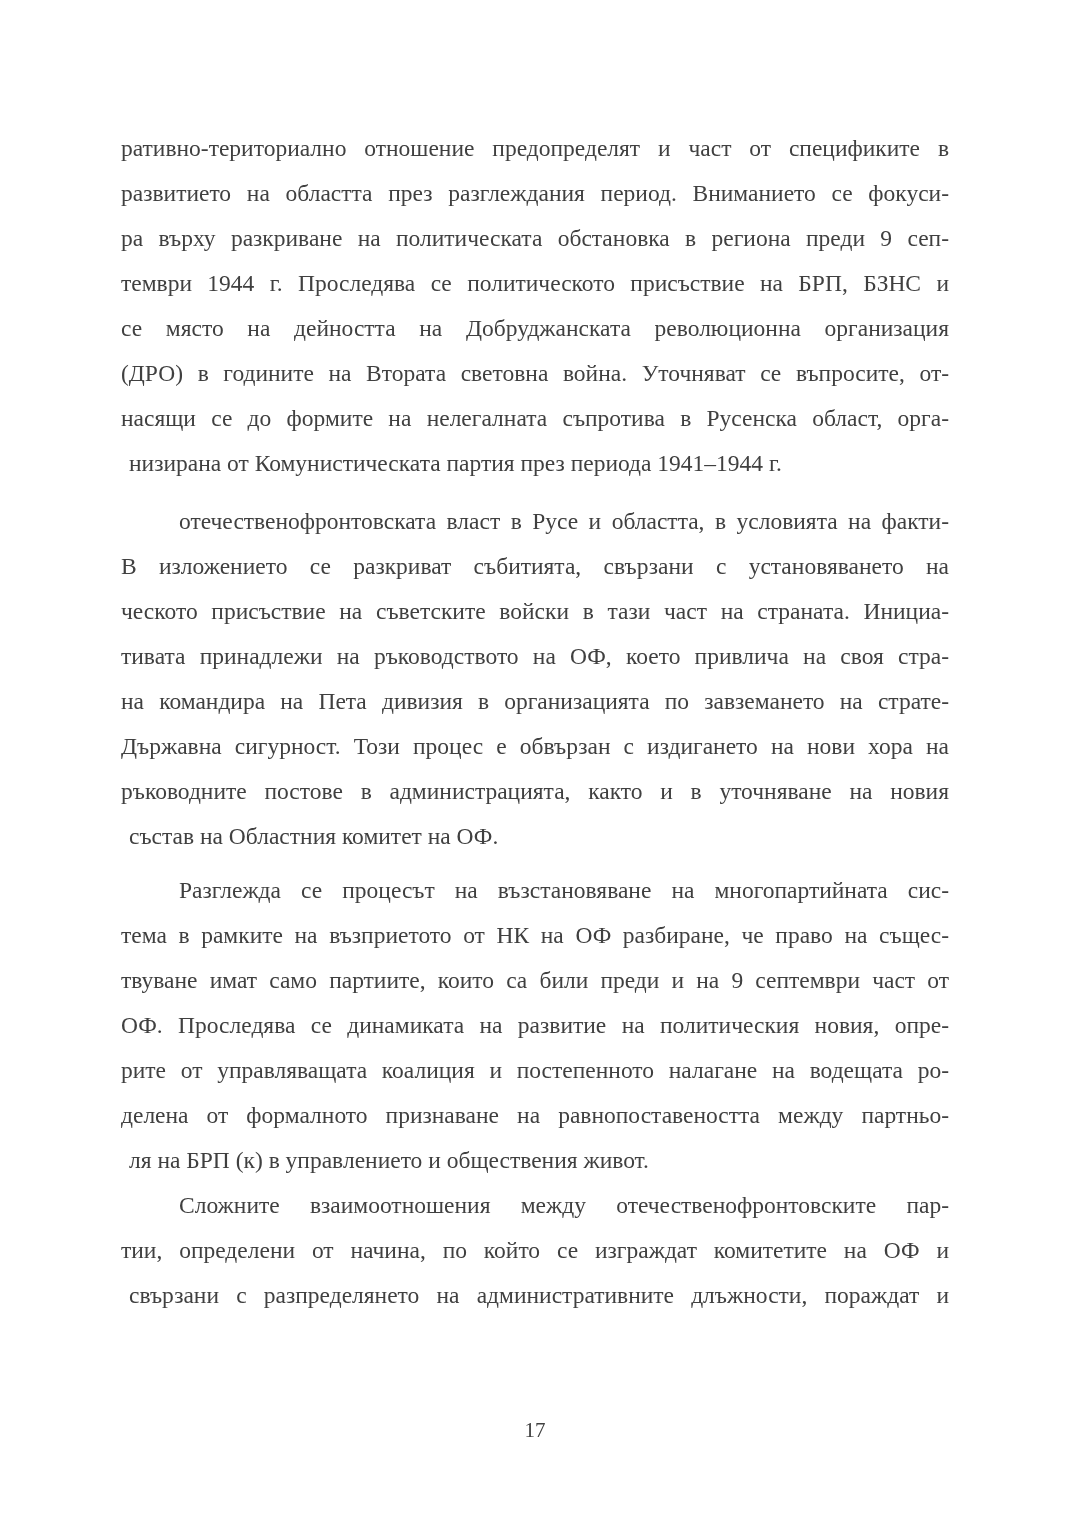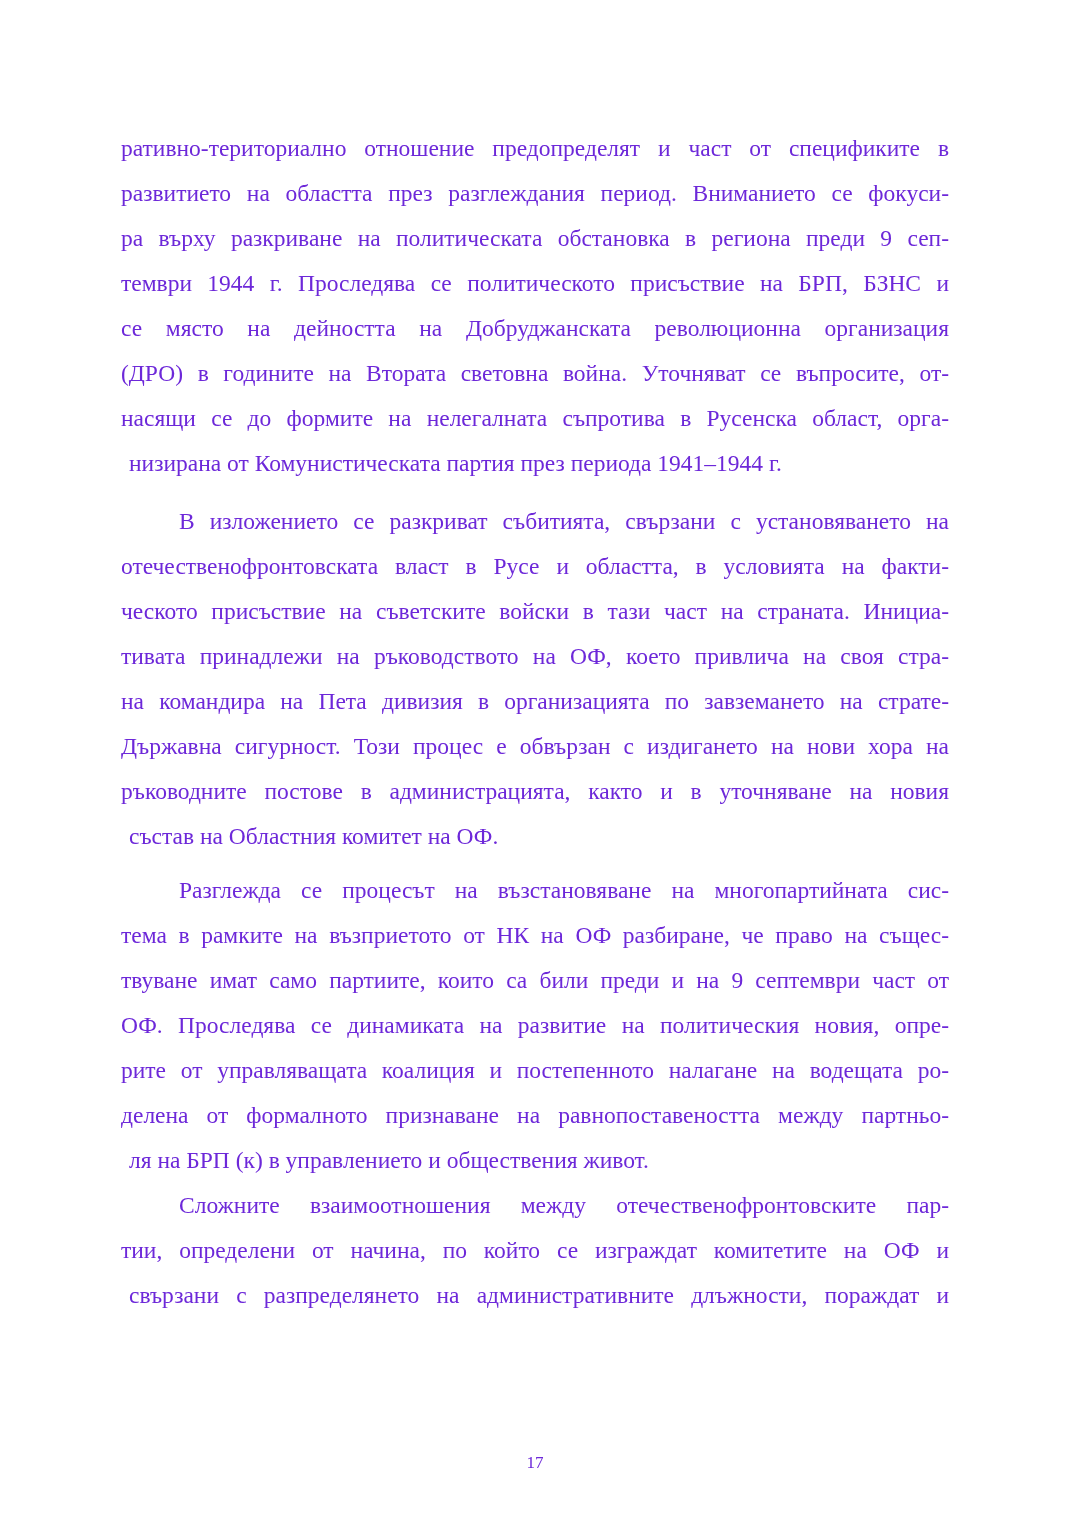--- a/index.html
+++ b/index.html
@@ -7,21 +7,21 @@
     padding: 0;
     background: #ffffff;
   }
   .page {
     position: relative;
     width: 1080px;
     height: 1528px;
     background: #ffffff;
     overflow: hidden;
     font-family: "Liberation Serif", "DejaVu Serif", serif;
-    color: #6d28d9;
+    color: #404040;
   }
   .text-block {
     position: absolute;
     left: 121px;
     top: 126px;
     width: 828px;
     font-size: 23.5px;
   }
   .paragraph {
     margin: 0;
@@ -51,42 +51,41 @@
     text-indent: 58px;
   }
   .page-footer {
     position: absolute;
     left: 121px;
     top: 1413px;
     width: 828px;
     height: 34px;
     line-height: 34px;
     text-align: center;
-    font-size: 17px;
-    margin-top: 33px;
+    font-size: 21px;
   }
 </style>
 </head>
 <body>
 
 <div class="page">
   <div class="text-block">
       <div class="paragraph">
         <div class="line">ративно-териториално отношение предопределят и част от спецификите в</div>
         <div class="line">развитието на областта през разглеждания период. Вниманието се фокуси-</div>
         <div class="line">ра върху разкриване на политическата обстановка в региона преди 9 сеп-</div>
         <div class="line">тември 1944 г. Проследява се политическото присъствие на БРП, БЗНС и</div>
         <div class="line">се място на дейността на Добруджанската революционна организация</div>
         <div class="line">(ДРО) в годините на Втората световна война. Уточняват се въпросите, от-</div>
         <div class="line">насящи се до формите на нелегалната съпротива в Русенска област, орга-</div>
         <div class="line">низирана от Комунистическата партия през периода 1941–1944 г.</div>
       </div>
       <div class="paragraph">
+        <div class="line">отечественофронтовската власт в Русе и областта, в условията на факти-</div>
         <div class="line">В изложението се разкриват събитията, свързани с установяването на</div>
-        <div class="line">отечественофронтовската власт в Русе и областта, в условията на факти-</div>
         <div class="line">ческото присъствие на съветските войски в тази част на страната. Инициа-</div>
         <div class="line">тивата принадлежи на ръководството на ОФ, което привлича на своя стра-</div>
         <div class="line">на командира на Пета дивизия в организацията по завземането на страте-</div>
         <div class="line">Държавна сигурност. Този процес е обвързан с издигането на нови хора на</div>
         <div class="line">ръководните постове в администрацията, както и в уточняване на новия</div>
         <div class="line">състав на Областния комитет на ОФ.</div>
       </div>
       <div class="paragraph">
         <div class="line">Разглежда се процесът на възстановяване на многопартийната сис-</div>
         <div class="line">тема в рамките на възприетото от НК на ОФ разбиране, че право на същес-</div>

